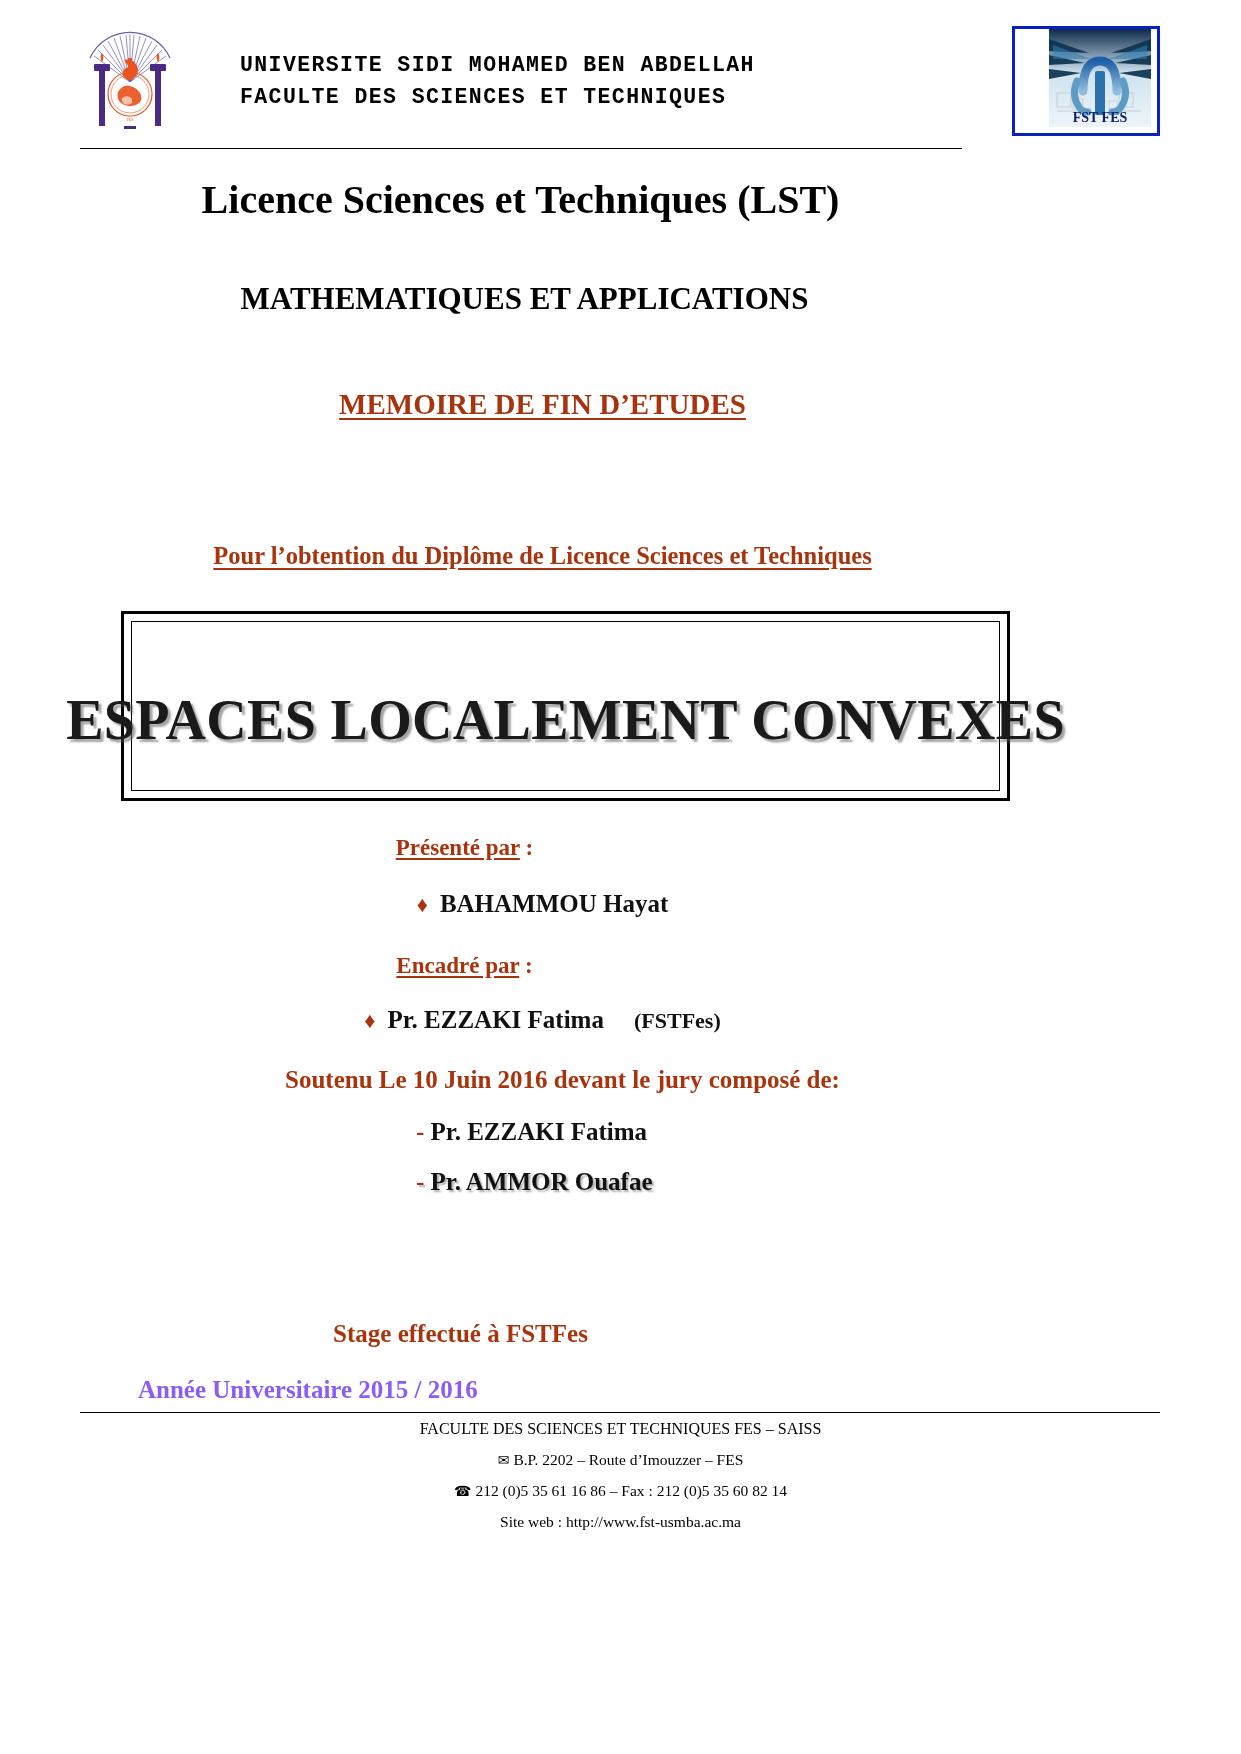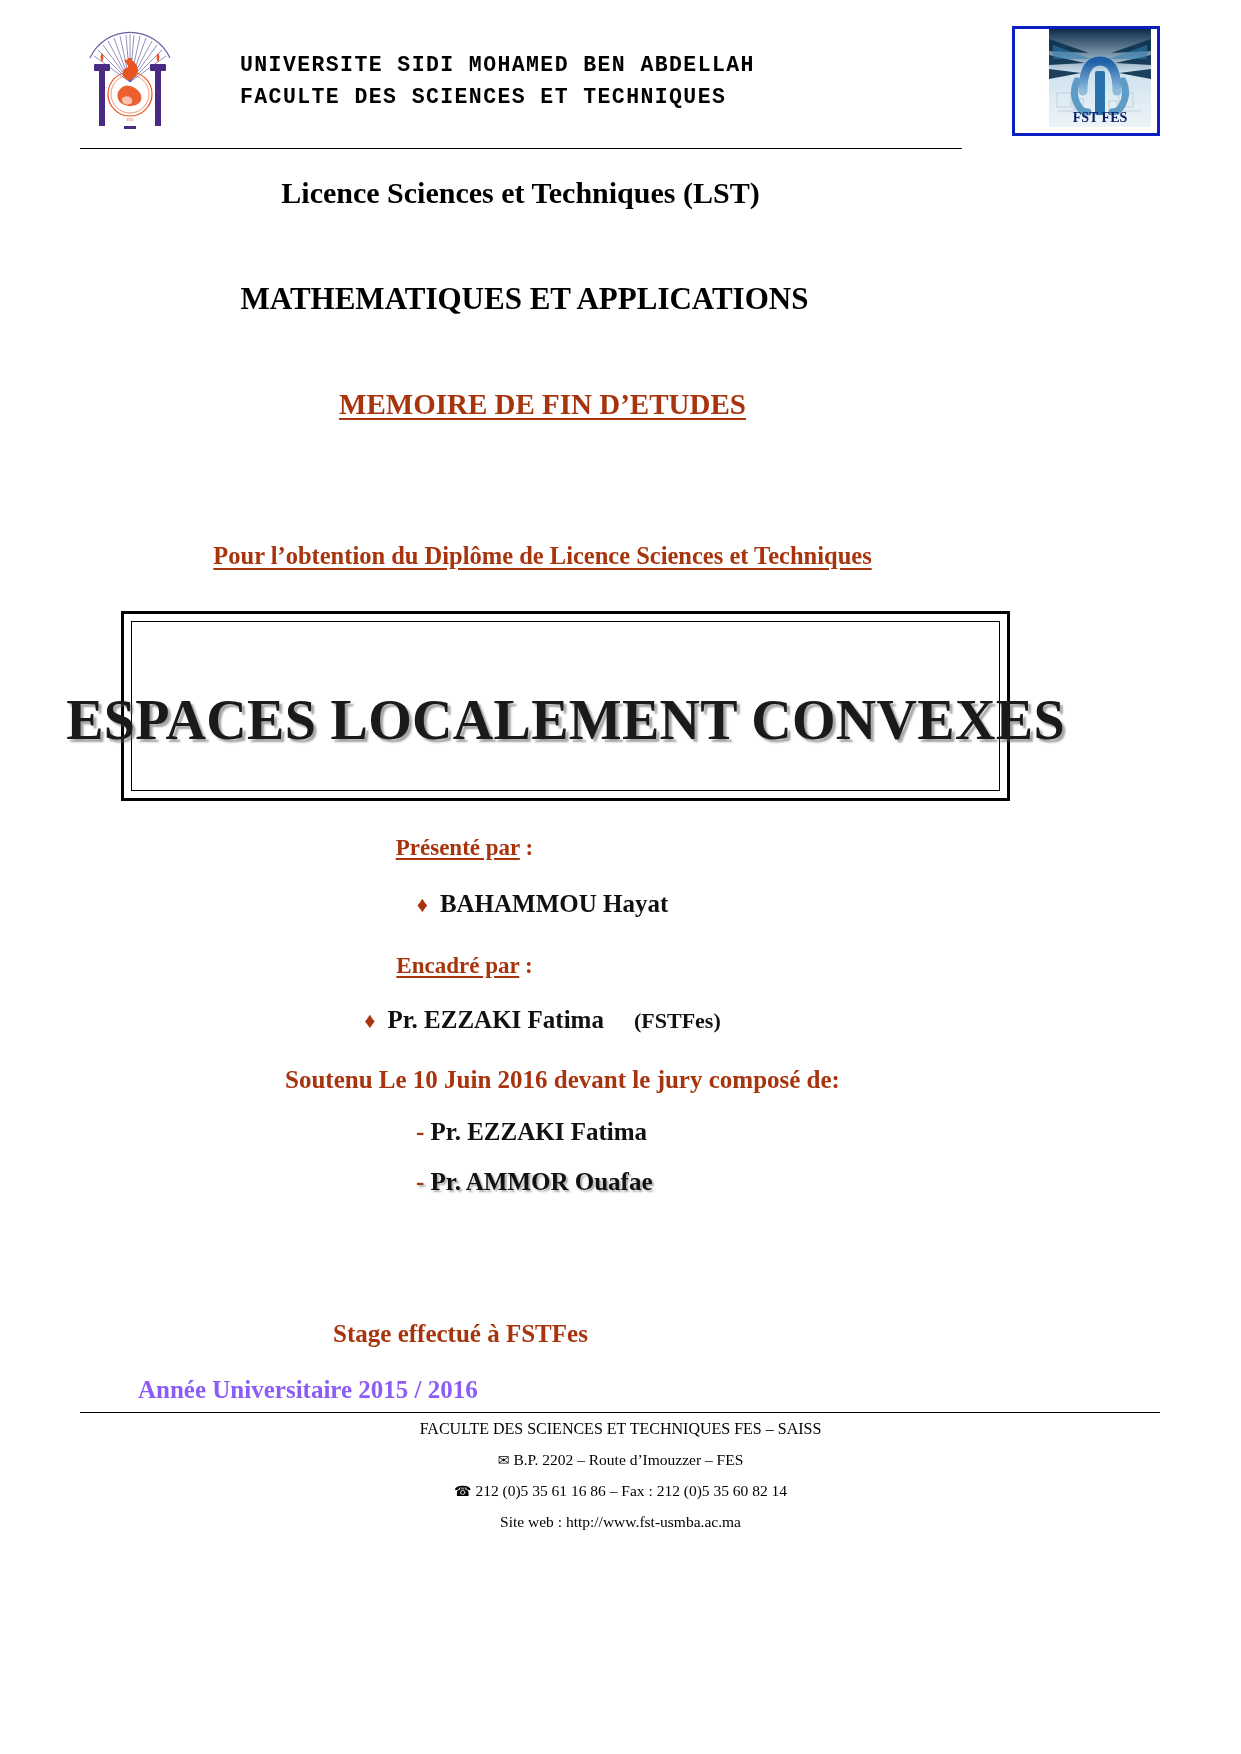--- a/index.html
+++ b/index.html
@@ -85,21 +85,21 @@
     border-top: 1.5px solid #000;
   }
 
   
   .lst-line {
     position: absolute;
     top: 176px;
     left: 0;
     width: 1241px;
     text-align: center;
-    font-size: 30px;
+    font-size: 40px;
     font-weight: bold;
     color: #000;
   }
   .lst-line span { position: relative; left: -100px; }
 
   .math-line {
     position: absolute;
     top: 281px;
     left: 0;
     width: 1241px;

